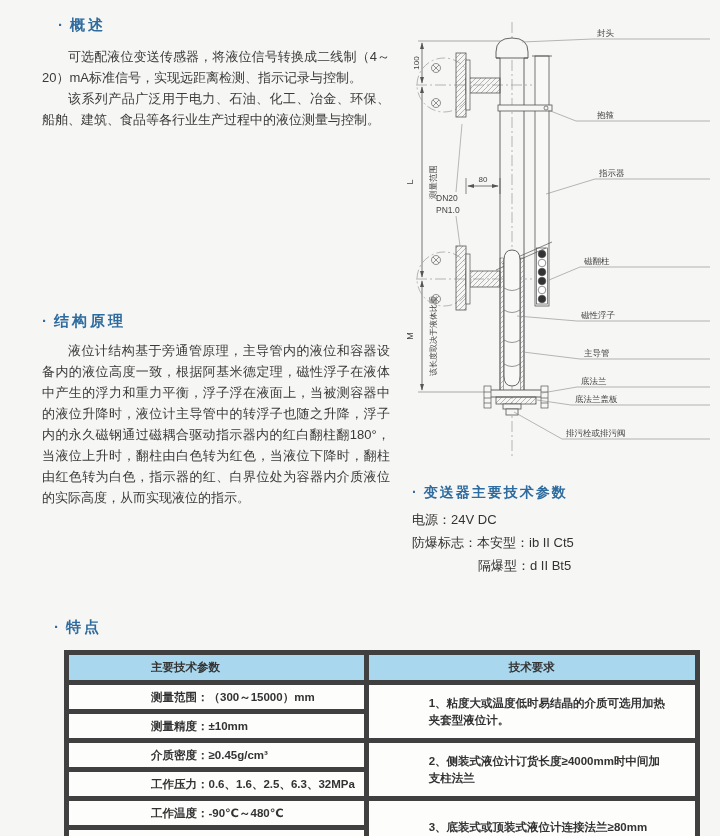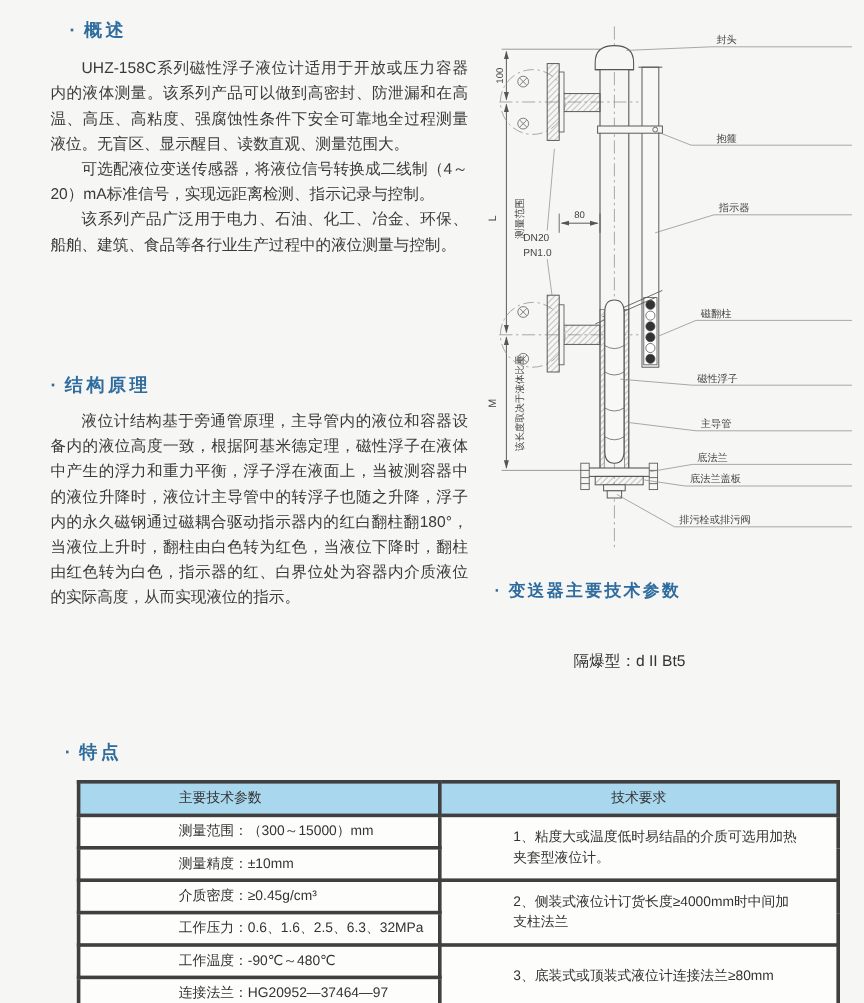--- a/index.html
+++ b/index.html
@@ -13,46 +13,45 @@
   }
   .sec-head .bullet{margin-right:7px;letter-spacing:0;}
   .textblock{position:absolute;width:348px;}
   .textblock p{
     margin:0;font-size:13px;line-height:21px;text-align:justify;text-indent:2em;color:#3a3a3a;
   }
   .diagram-wrap{position:absolute;left:396px;top:8px;width:322px;height:466px;}
   .tx-head{font-size:14px;letter-spacing:2px;}
   .tx-lines{position:absolute;left:412px;top:508px;width:300px;font-size:13px;color:#333;}
   .tx-lines div{line-height:23px;white-space:nowrap;}
-  .tx-lines .indent{padding-left:66px;margin-top:31px;}
+  .tx-lines .indent{padding-left:66px;}
   .spec-table{
     position:absolute;left:64px;top:650px;width:636px;border-collapse:collapse;
     font-size:11.5px;color:#333;background:#fdfdfc;border:2px solid #555;
   }
   .spec-table th,.spec-table td{
-    border:3px solid #404040;font-weight:normal;vertical-align:middle;line-height:1.4;
+    border:5px solid #404040;font-weight:bold;vertical-align:middle;line-height:1.4;
   }
   .spec-table th{background:#a9d7ee;height:23px;}
   .spec-table th.h-left{text-align:left;padding-left:82px;}
   .spec-table th.h-right{text-align:center;}
   .spec-table td{height:22px;}
   .spec-table td.l{padding-left:82px;text-align:left;}
   .spec-table td.r{padding:2px 28px 2px 60px;text-align:left;}
   svg text{fill:#444;}
 </style>
 </head>
 <body>
 
 <div class="page">
 
   <div class="sec-head" style="left:42px;top:16px;margin-left:16px;">
     <span class="bullet">·</span><span>概述</span>
   </div>
   <div class="textblock" style="left:42px;top:46px;">
-    <p>UHZ-158C系列磁性浮子液位计适用于开放或压力容器内的液体测量。该系列产品可以做到高密封、防泄漏和在高温、高压、高粘度、强腐蚀性条件下安全可靠地全过程测量液位。无盲区、显示醒目、读数直观、测量范围大。</p>
     <p>可选配液位变送传感器，将液位信号转换成二线制（4～20）mA标准信号，实现远距离检测、指示记录与控制。</p>
     <p>该系列产品广泛用于电力、石油、化工、冶金、环保、船舶、建筑、食品等各行业生产过程中的液位测量与控制。</p>
   </div>
 
   <div class="sec-head" style="left:42px;top:312px;">
     <span class="bullet">·</span><span>结构原理</span>
   </div>
   <div class="textblock" style="left:42px;top:340px;">
     <p>液位计结构基于旁通管原理，主导管内的液位和容器设备内的液位高度一致，根据阿基米德定理，磁性浮子在液体中产生的浮力和重力平衡，浮子浮在液面上，当被测容器中的液位升降时，液位计主导管中的转浮子也随之升降，浮子内的永久磁钢通过磁耦合驱动指示器内的红白翻柱翻180°，当液位上升时，翻柱由白色转为红色，当液位下降时，翻柱由红色转为白色，指示器的红、白界位处为容器内介质液位的实际高度，从而实现液位的指示。</p>
   </div>
@@ -197,20 +196,22 @@
         <text x="179" y="394">底法兰盖板</text>
         <text x="170" y="428">排污栓或排污阀</text>
       </g>
     </svg>
   </div>
 
   <div class="sec-head tx-head" style="left:412px;top:484px;">
     <span class="bullet">·</span><span>变送器主要技术参数</span>
   </div>
   <div class="tx-lines">
+    <div>电源：24V DC</div>
+    <div>防爆标志：本安型：ib II Ct5</div>
     <div class="indent">隔爆型：d II Bt5</div>
   </div>
 
   <div class="sec-head" style="left:42px;top:618px;margin-left:12px;">
     <span class="bullet">·</span><span>特点</span>
   </div>
 
   <table class="spec-table">
     <tbody>
         <tr>

